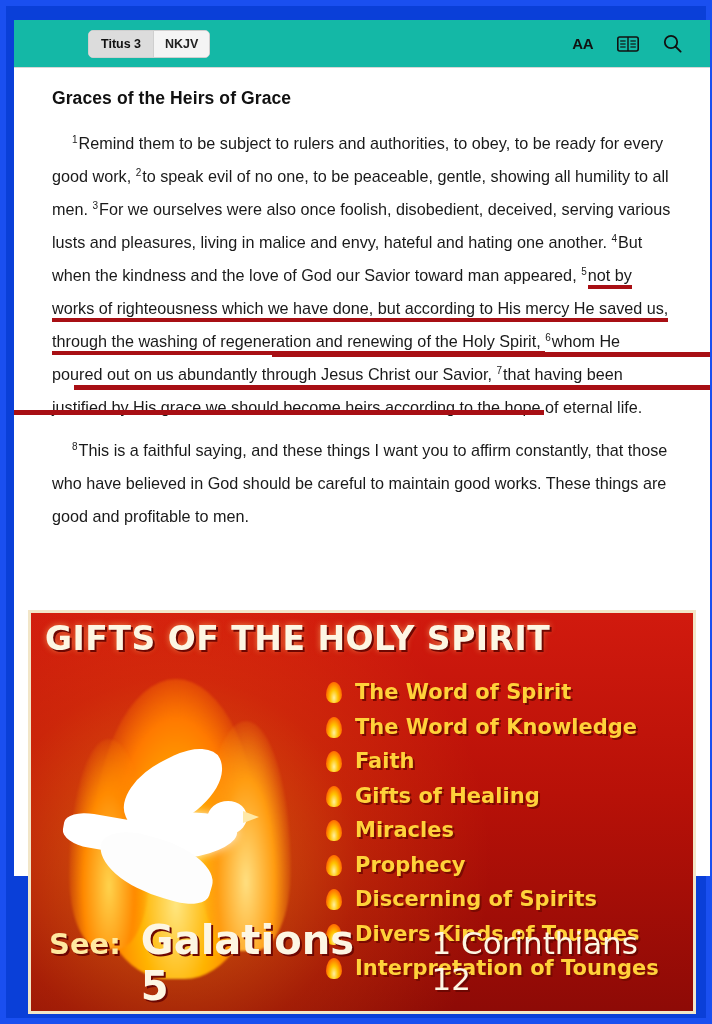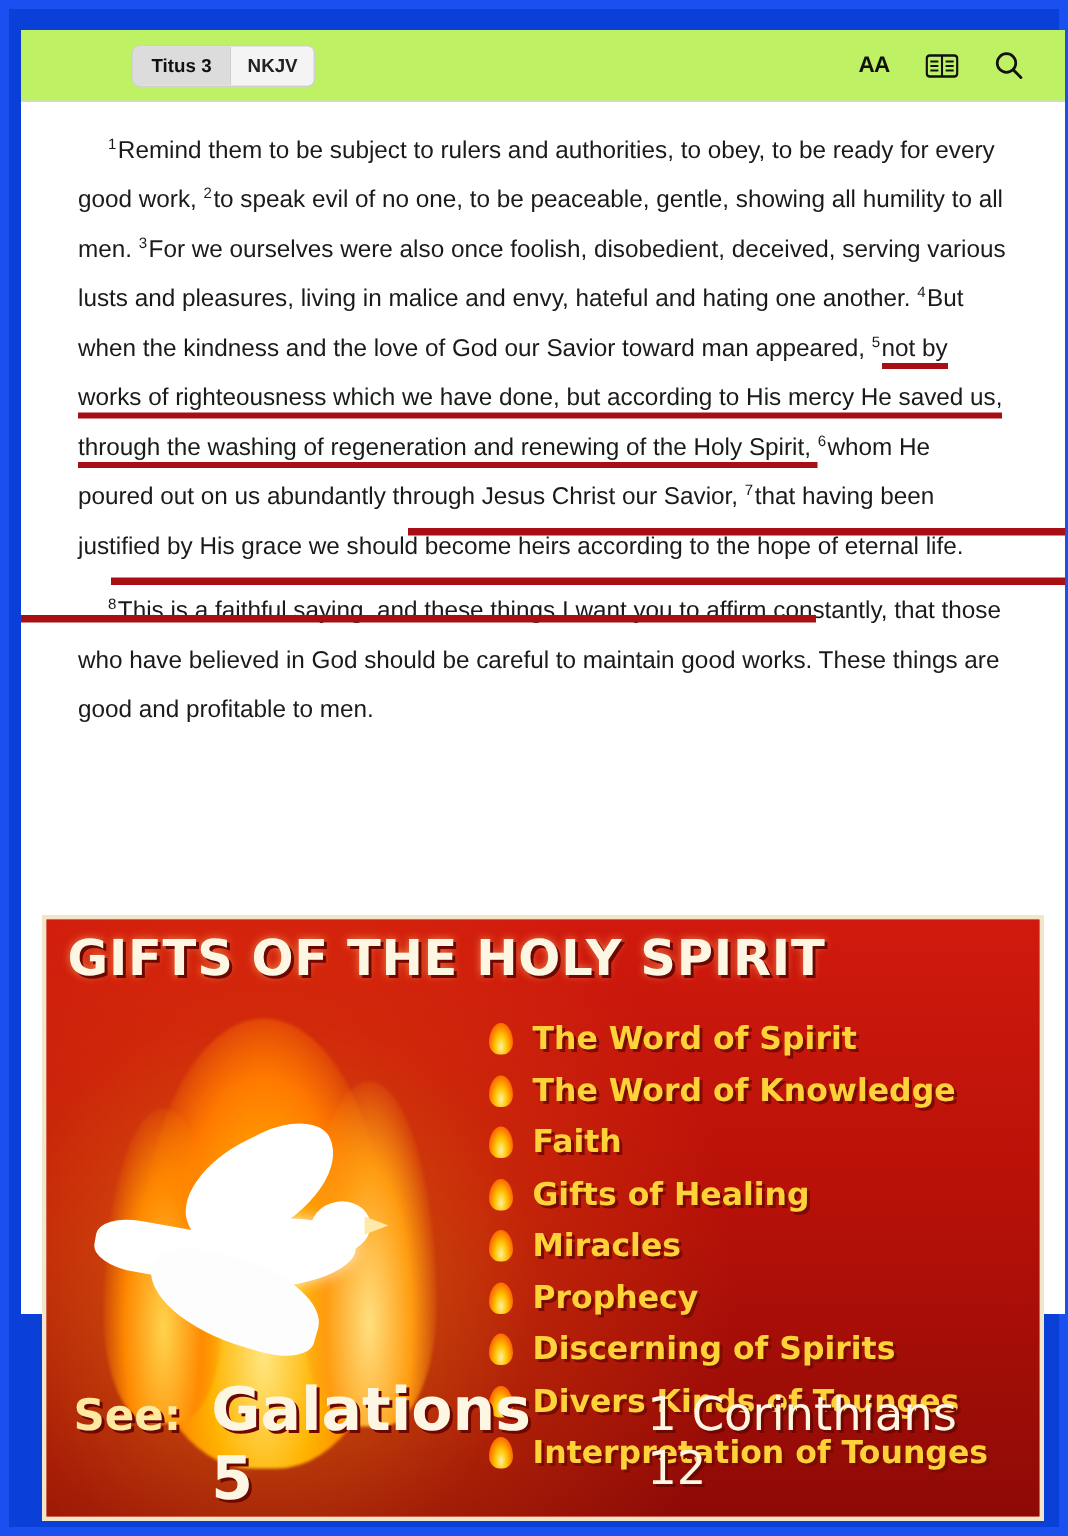--- a/index.html
+++ b/index.html
@@ -28,21 +28,21 @@
     top: 14px;
     width: 696px;
     height: 856px;
     background: #ffffff;
     overflow: hidden;
   }
   
   .toolbar {
     position: relative;
     height: 48px;
-    background: #bef264;
+    background: #14b8a6;
     border-bottom: 1px solid #d7d7d7;
     display: flex;
     align-items: center;
     padding: 13px 18px;
     box-sizing: border-box;
   }
   .ref-group {
     display: flex;
     align-items: stretch;
     border-radius: 5px;
@@ -342,20 +342,21 @@
         <span class="tb-icon">
           <svg width="19" height="19" viewBox="0 0 19 19" aria-hidden="true">
             <circle cx="8" cy="8" r="6.2" fill="none" stroke="#111" stroke-width="1.8"></circle>
             <line x1="12.6" y1="12.6" x2="17.6" y2="17.6" stroke="#111" stroke-width="1.9" stroke-linecap="round"></line>
           </svg>
         </span>
       </div>
     </div>
 
     <div class="reader">
+      <div class="chapter-title">Graces of the Heirs of Grace</div>
       <div class="verse-body">
         <p style="margin:0 0 10px 0;">
           <span class="indent"></span><sup>1</sup><span>Remind them to be subject to rulers and authorities, to obey, to be ready for every good work, </span><sup>2</sup><span>to speak evil of no one, to be peaceable, gentle, showing all humility to all men. </span><sup>3</sup><span>For we ourselves were also once foolish, disobedient, deceived, serving various lusts and pleasures, living in malice and envy, hateful and hating one another. </span><sup>4</sup><span>But when the kindness and the love of God our Savior toward man appeared, </span><sup>5</sup><span class="hl">not by works of righteousness which we have done, but according to His mercy He saved us, through the washing of regeneration and renewing of the Holy Spirit, </span><sup>6</sup><span>whom He poured out on us abundantly through Jesus Christ our Savior, </span><sup>7</sup><span>that having been justified by His grace we should become heirs according to the hope of eternal life.</span>
         </p>
         <p style="margin:0;">
           <span class="indent"></span><sup>8</sup><span>This is a faithful saying, and these things I want you to affirm constantly, that those who have believed in God should be careful to maintain good works. These things are good and profitable to men.</span>
         </p>
       </div>
     </div>
 

